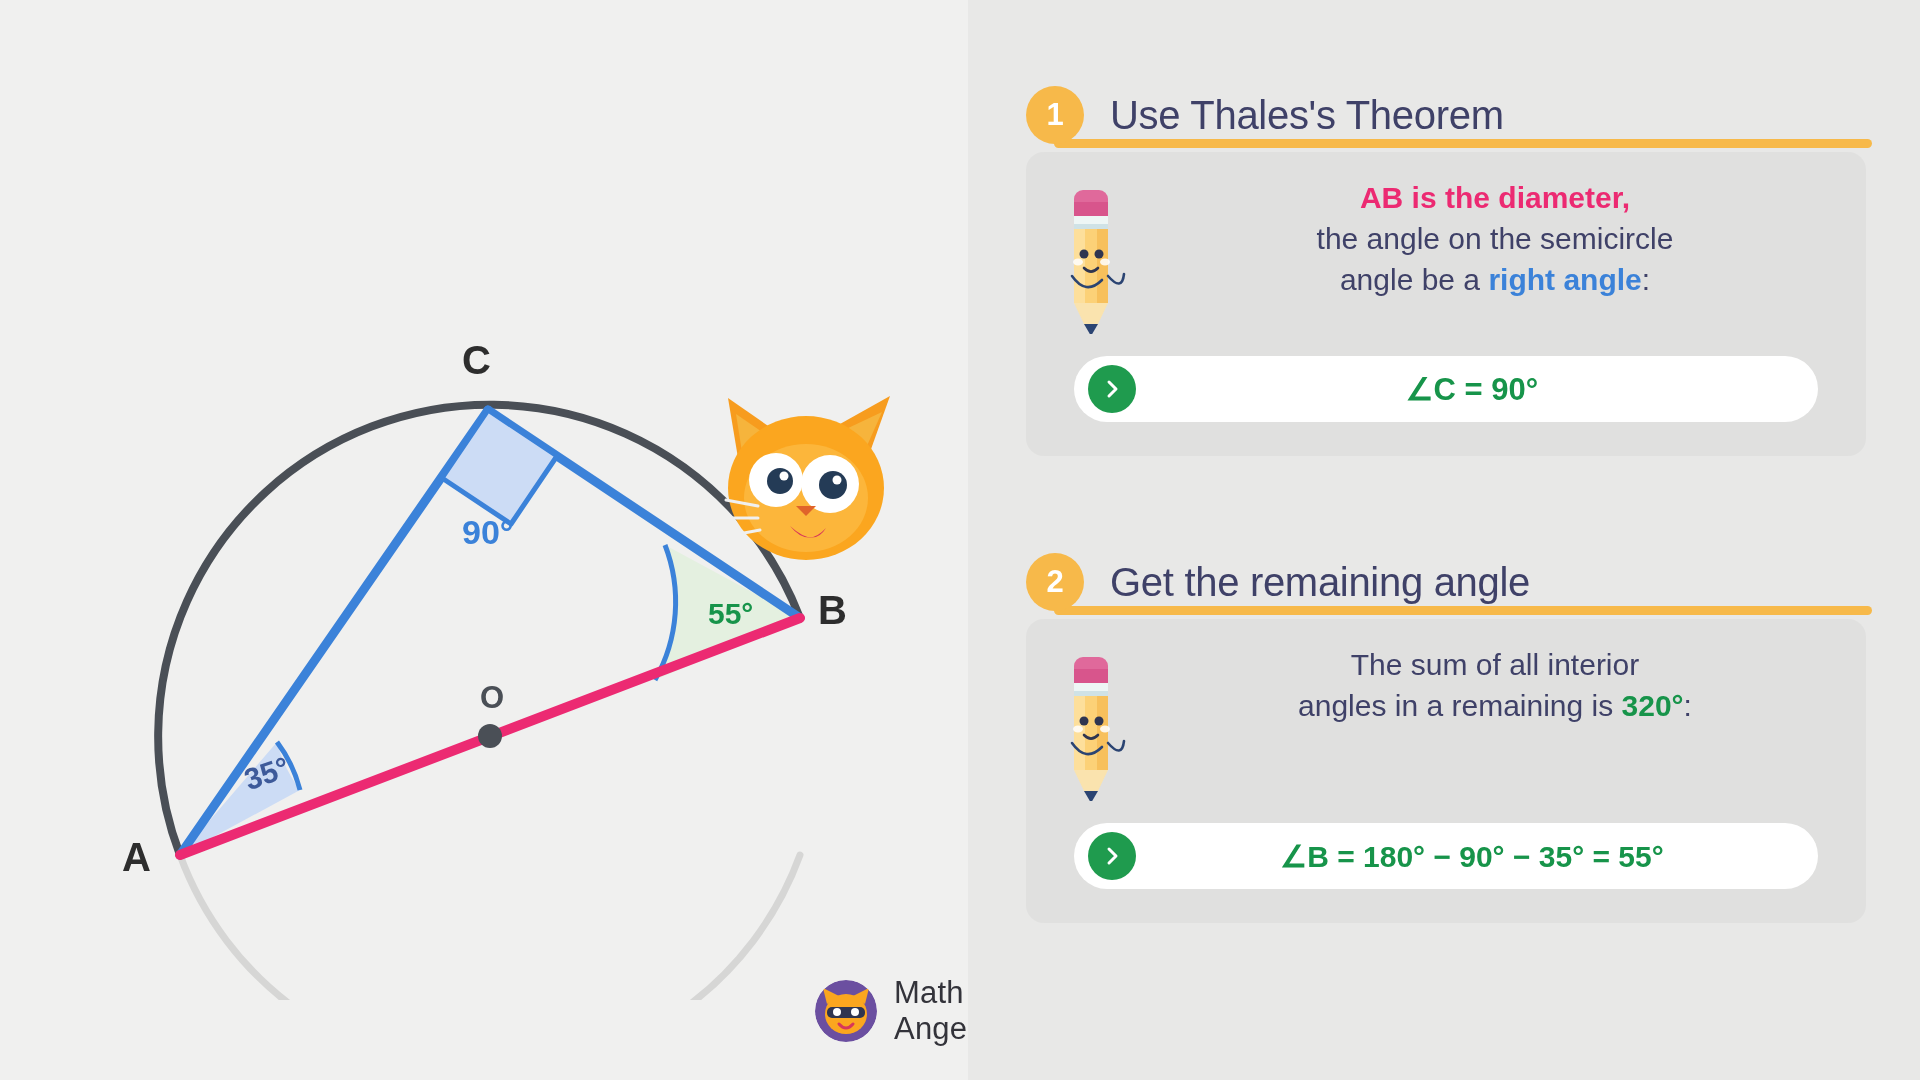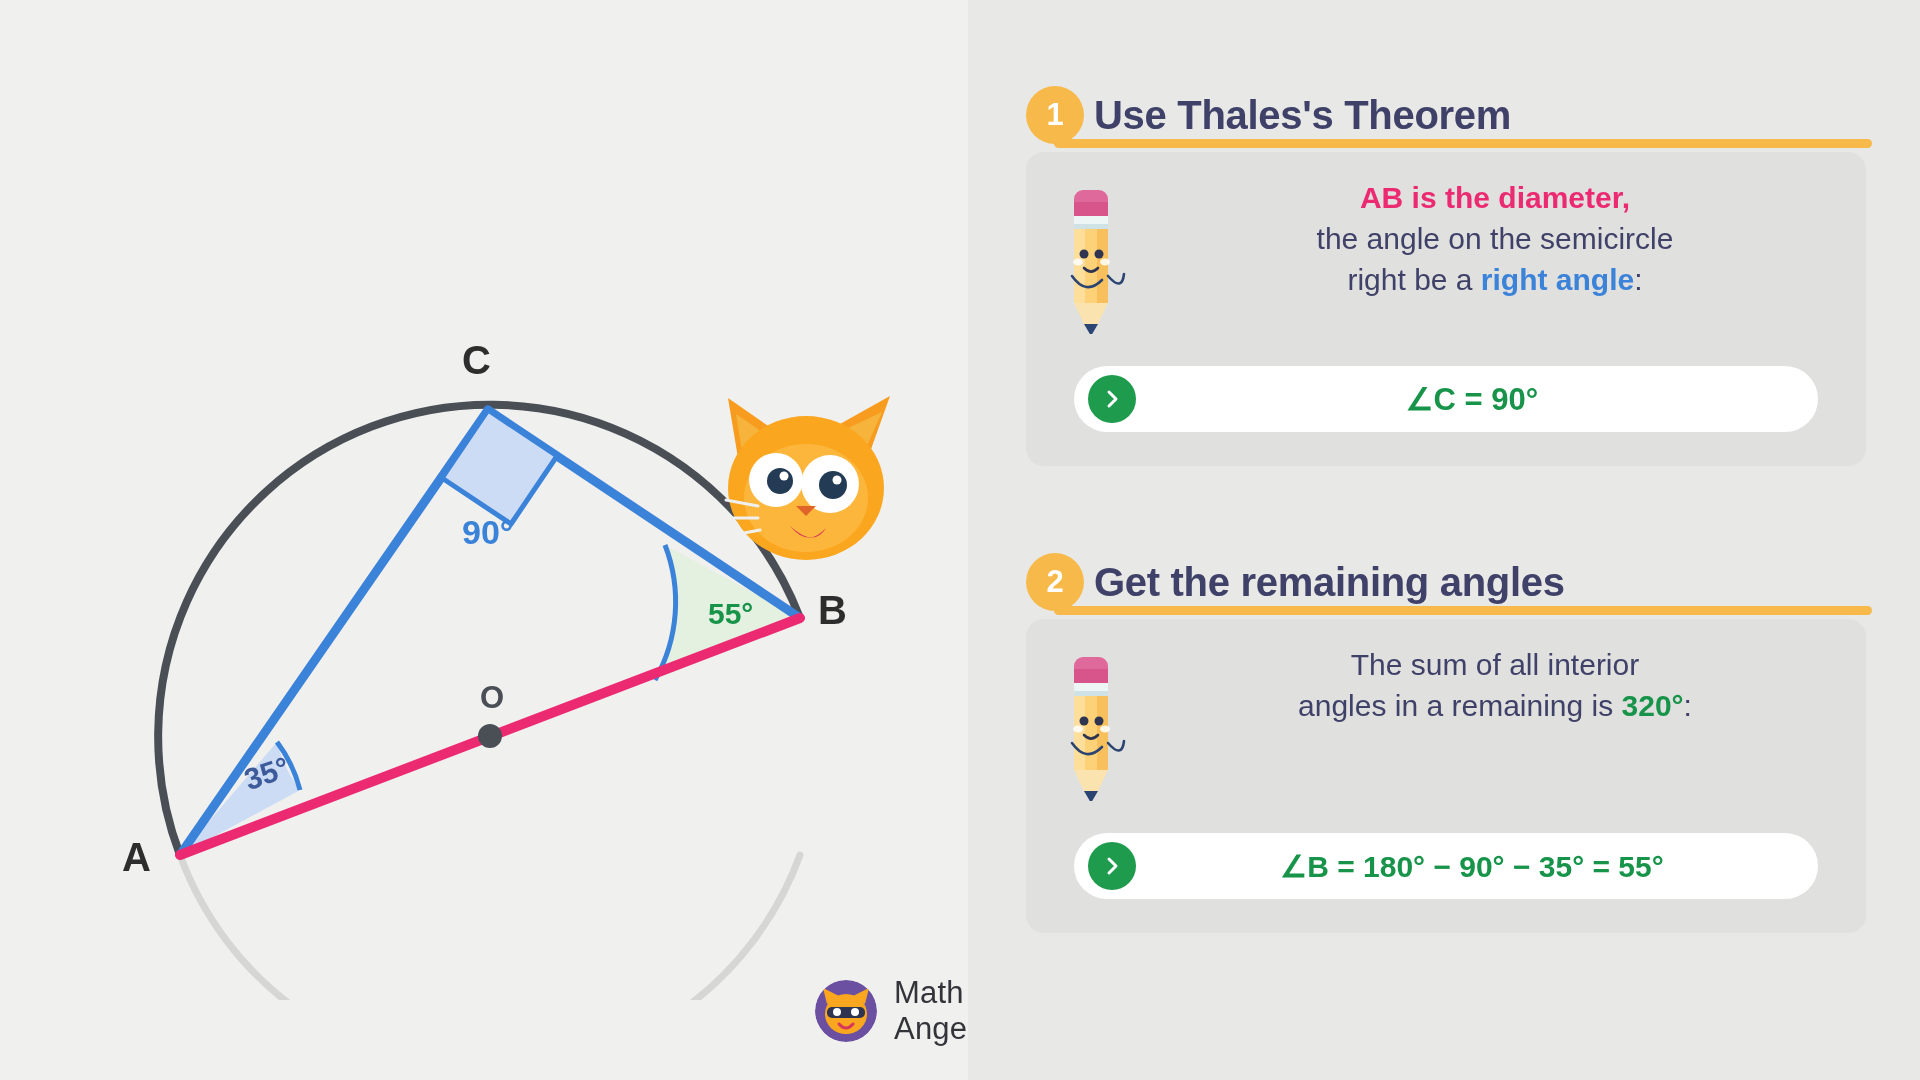--- a/index.html
+++ b/index.html
@@ -81,22 +81,22 @@
     width:58px; height:58px; border-radius:50%;
     background:#f7b94a;
     color:#ffffff;
     font-size:31px; font-weight:bold;
     display:flex; align-items:center; justify-content:center;
     flex:0 0 58px;
     z-index:2;
     position:relative;
   }
   .step-title {
-    margin-left:10px;
-    font-size:40px; font-weight:bold;
+    margin-left:26px;
+    font-size:40px; font-weight:normal;
     color:#3f4168;
     letter-spacing:-.3px;
     white-space:nowrap;
   }
   .step-underline {
     position:absolute;
     left:86px; right:48px; bottom:4px;
     height:9px; border-radius:5px;
     background:#f7b94a;
     z-index:1;
@@ -121,21 +121,21 @@
     color:#3f4168;
     line-height:1.36;
     white-space:nowrap;
   }
   .em-pink { color:#ec2a72; font-weight:bold; }
   .em-blue { color:#3b82d9; font-weight:bold; }
   .em-green { color:#17944a; font-weight:bold; }
   .card-line-mono { font-size:31px; color:#3f4168; margin-top:10px; white-space:nowrap;}
 
   .answer-pill {
-    margin-top:28px;
+    margin-top:18px;
     background:#ffffff;
     border-radius:40px;
     height:66px;
     display:flex; align-items:center;
     padding:0 36px 0 14px;
     gap:26px;
     align-self:stretch;
     margin-left:18px; margin-right:18px;
   }
   .pill-icon {
@@ -259,41 +259,41 @@
               <ellipse cx="49" cy="78" rx="5" ry="3.5" fill="#ffffff" opacity=".85"></ellipse>
               <path d="M28 84 q7 7 14 0" fill="none" stroke="#2f3550" stroke-width="2.6" stroke-linecap="round"></path>
               <path d="M16 92 q14 20 30 4" fill="none" stroke="#2b4472" stroke-width="2.6" stroke-linecap="round"></path>
               <path d="M52 92 q14 16 16 -2" fill="none" stroke="#2b4472" stroke-width="2.6" stroke-linecap="round"></path>
             </svg>
           </div>
           <div class="card-text-slot">
             <div class="card-line"><span class="em-pink">AB is the diameter,</span></div>
             <div class="card-line">the angle on the semicircle</div>
             <div class="card-line">
-              <span>right be a </span><span class="em-blue">right angle</span><span>:</span>
+              <span>angle be a </span><span class="em-blue">right angle</span><span>:</span>
             </div>
           </div>
         </div>
 
         <div class="answer-pill">
           <div class="pill-icon">
             <svg viewBox="0 0 24 24" width="24" height="24">
               <path d="M9 5 L16 12 L9 19" fill="none" stroke="#ffffff" stroke-width="3" stroke-linecap="round" stroke-linejoin="round"></path>
             </svg>
           </div>
           <div class="pill-text">∠C = 90°</div>
         </div>
       </div>
     </div>
 
     <div class="step-block" id="step-block-2">
       <div class="step-header">
         <div class="step-underline"></div>
         <div class="step-badge">2</div>
-        <div class="step-title">Get the remaining angles</div>
+        <div class="step-title">Get the remaining angle</div>
       </div>
 
       <div class="step-card">
         <div class="card-row">
           <div class="pencil-slot">
             <svg viewBox="0 0 70 150" width="70" height="150">
               <rect x="18" y="6" width="34" height="26" rx="9" fill="#e0699b"></rect>
               <rect x="18" y="18" width="34" height="14" fill="#d8558c"></rect>
               <rect x="18" y="32" width="34" height="12" fill="#eef6f5"></rect>
               <rect x="18" y="40" width="34" height="5" fill="#cfe2e6"></rect>

